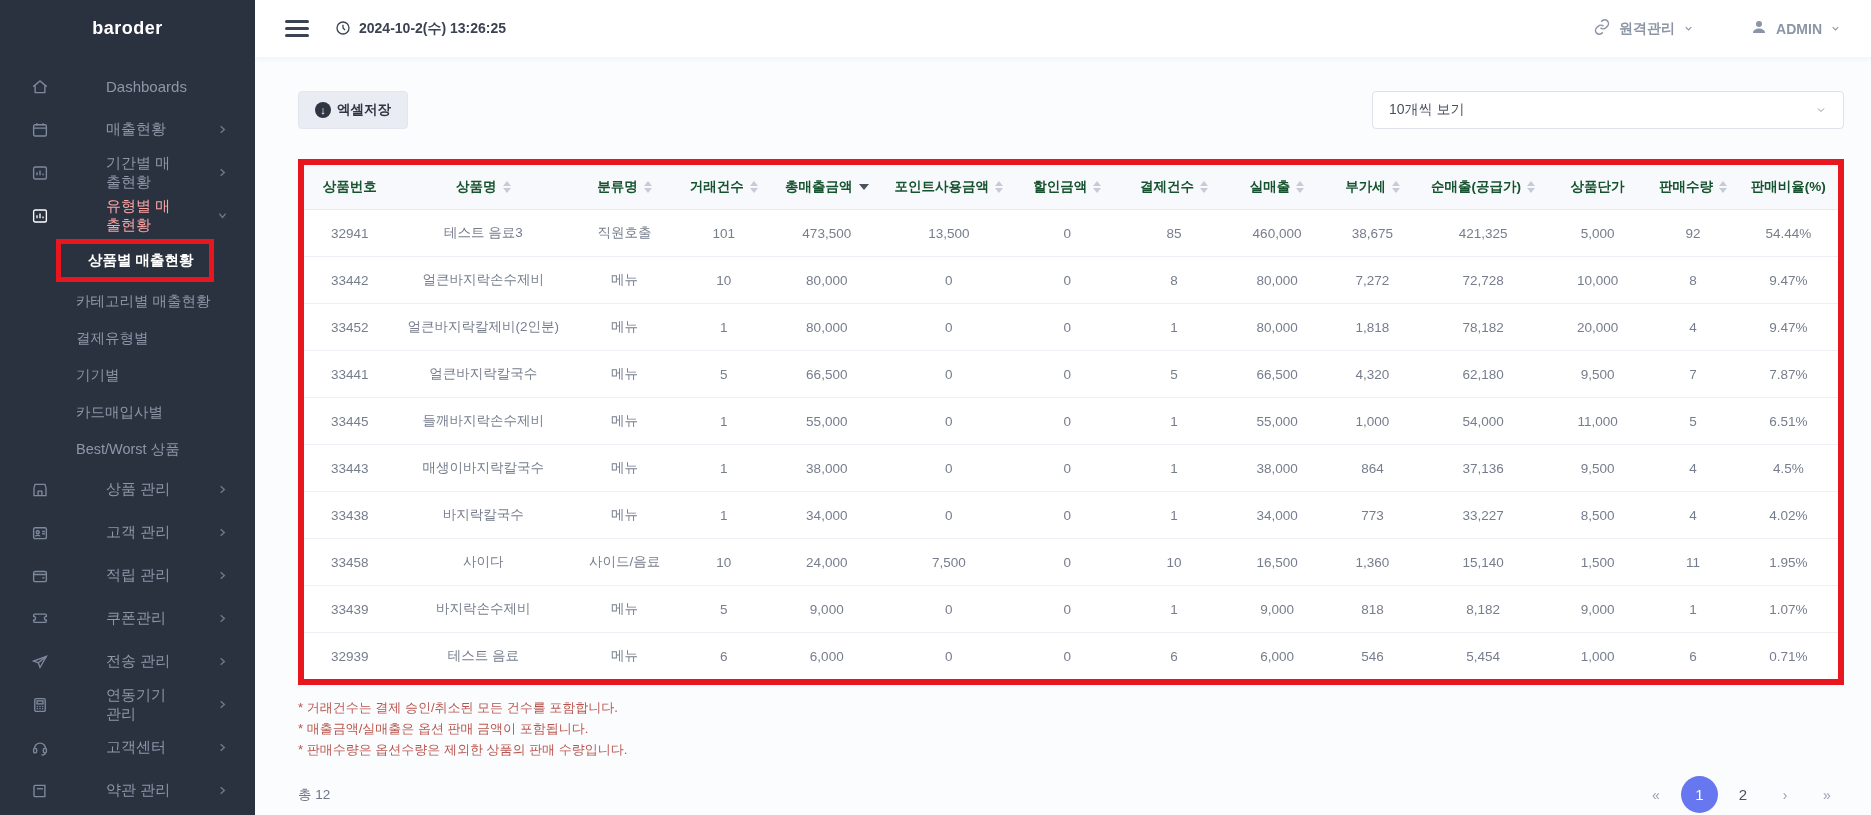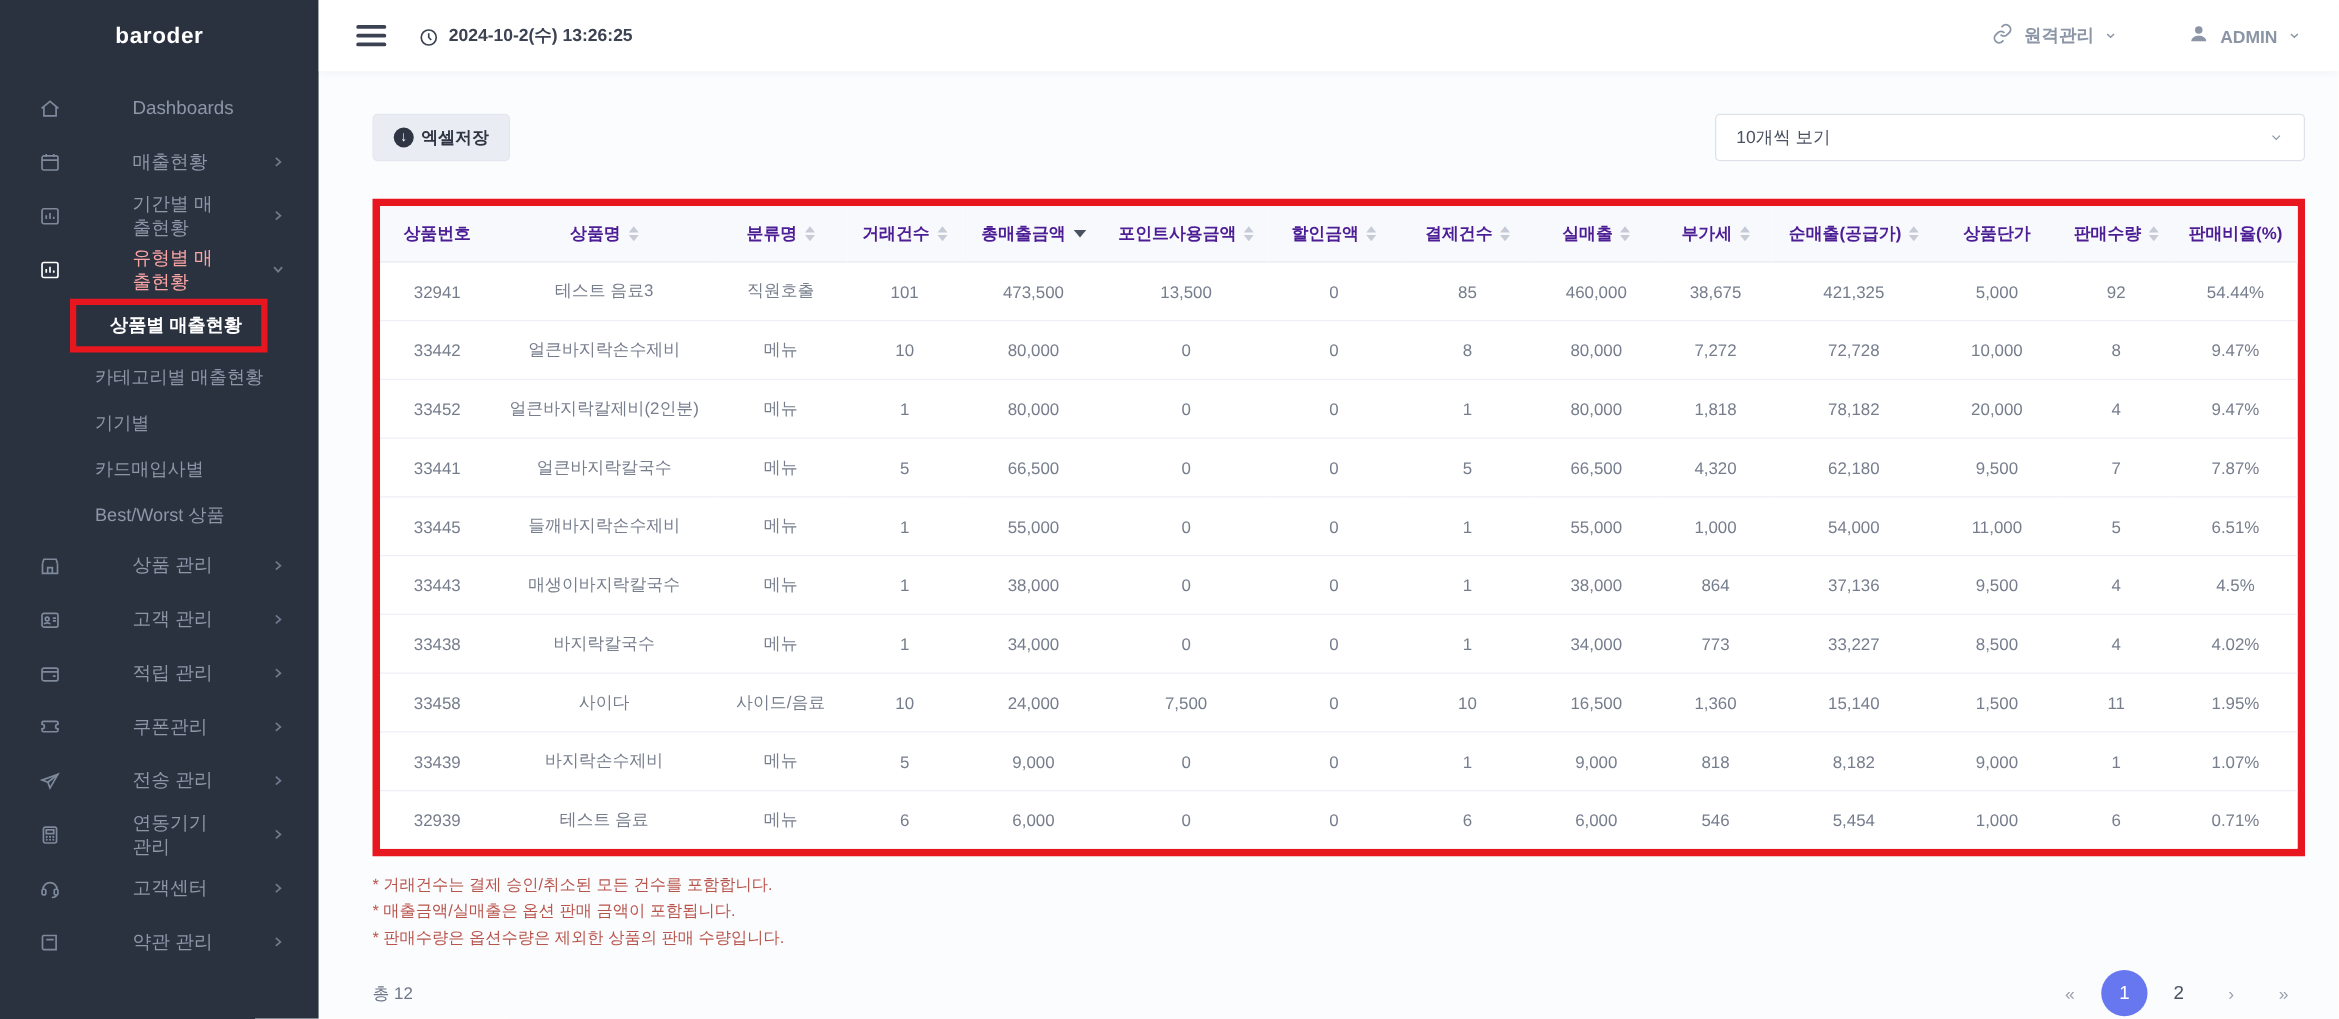--- a/index.html
+++ b/index.html
@@ -29,21 +29,21 @@
   .sub-item.highlighted { padding-left:12px; height:46px; }
   .sub-item.highlighted .hl-box { margin-left:44px; border:5px solid #e8161e;
     padding:7px 15px 7px 27px; }
 
   
   .main { flex:1; display:flex; flex-direction:column; background:#fbfcfe; }
   .topbar { height:57px; background:#fff; display:flex; align-items:center;
     padding:0 30px; box-shadow:0 2px 6px rgba(40,50,70,.05); position:relative; z-index:2; }
   .burger { width:24px; display:flex; flex-direction:column; gap:4px; cursor:pointer; margin-right:26px; }
   .burger i { display:block; height:3px; background:#3b4252; border-radius:2px; }
-  .datetime { display:flex; align-items:flex-end; gap:8px; color:#3b4252;
+  .datetime { display:flex; align-items:flex-start; gap:8px; color:#3b4252;
     font-size:14px; font-weight:bold; }
   .datetime .clock { width:16px; height:16px; color:#3b4252; display:inline-flex; }
   .top-right { margin-left:auto; display:flex; align-items:center; gap:56px; }
   .top-chip { display:flex; align-items:center; gap:8px; color:#8b95a5;
     font-size:14px; font-weight:bold; cursor:pointer; }
   .top-chip svg { width:18px; height:18px; }
   .top-chip .dn svg { width:11px; height:11px; transform:rotate(90deg); }
 
   
   .content { flex:1; padding:34px 27px 0 43px; }
@@ -55,21 +55,21 @@
     color:#fff; display:inline-flex; align-items:center; justify-content:center;
     font-size:11px; font-weight:bold; }
   .page-size { width:472px; height:38px; background:#fff; border:1px solid #dde1e9;
     border-radius:4px; display:flex; align-items:center; justify-content:space-between;
     padding:0 16px; font-size:14px; color:#4a5160; cursor:pointer; }
   .page-size svg { width:12px; height:12px; color:#8b95a5; transform:rotate(90deg); }
 
   
   .red-box { margin-top:30px; border:6px solid #e8161e; background:#fff; }
   table { width:100%; border-collapse:collapse; table-layout:fixed; background:#fff; }
-  thead th { background:#f8f9fc; padding:13px 4px; font-size:13.5px; color:#4c1d95;
+  thead th { background:#f8f9fc; padding:13px 4px; font-size:13.5px; color:#14532d;
     border-bottom:1px solid #e8ebf2; font-weight:bold; }
   thead th .hwrap { display:flex; align-items:center; justify-content:center; gap:6px; }
   tbody td { padding:14px 4px; text-align:center; font-size:13.5px; color:#767d8c;
     border-top:1px solid #eef0f5; overflow:hidden; white-space:nowrap; }
   tbody tr:first-child td { border-top:none; }
   tr.total-row td { font-weight:bold; color:#3c4352; border-top:1px solid #dfe3ea; padding:15px 4px; }
   .sort { display:inline-flex; flex-direction:column; gap:2px; }
   .sort .tri { width:0; height:0; border-left:4px solid transparent; border-right:4px solid transparent; }
   .sort .tri.up { border-bottom:5px solid #c6cbd6; }
   .sort .tri.dn { border-top:5px solid #c6cbd6; }
@@ -142,20 +142,21 @@
           <span class="chev down">
             <svg viewBox="0 0 24 24" fill="none" stroke="currentColor" stroke-width="3">
               <path d="M8 5l8 7-8 7"></path>
             </svg>
           </span>
         </div>
         <div class="sub-item active highlighted">
           <span class="hl-box">상품별 매출현황</span>
         </div>
         <div class="sub-item">카테고리별 매출현황</div>
+        <div class="sub-item">결제유형별</div>
         <div class="sub-item">기기별</div>
         <div class="sub-item">카드매입사별</div>
         <div class="sub-item">Best/Worst 상품</div>
         <div class="side-item">
           <span class="icn">
             <svg viewBox="0 0 24 24" fill="none" stroke="currentColor" stroke-width="1.8">
               <path d="M4 9l1.5-4.5h13L20 9"></path>
               <path d="M4 9v10.5h16V9"></path>
               <path d="M9.5 19.5v-6h5v6"></path>
             </svg>

